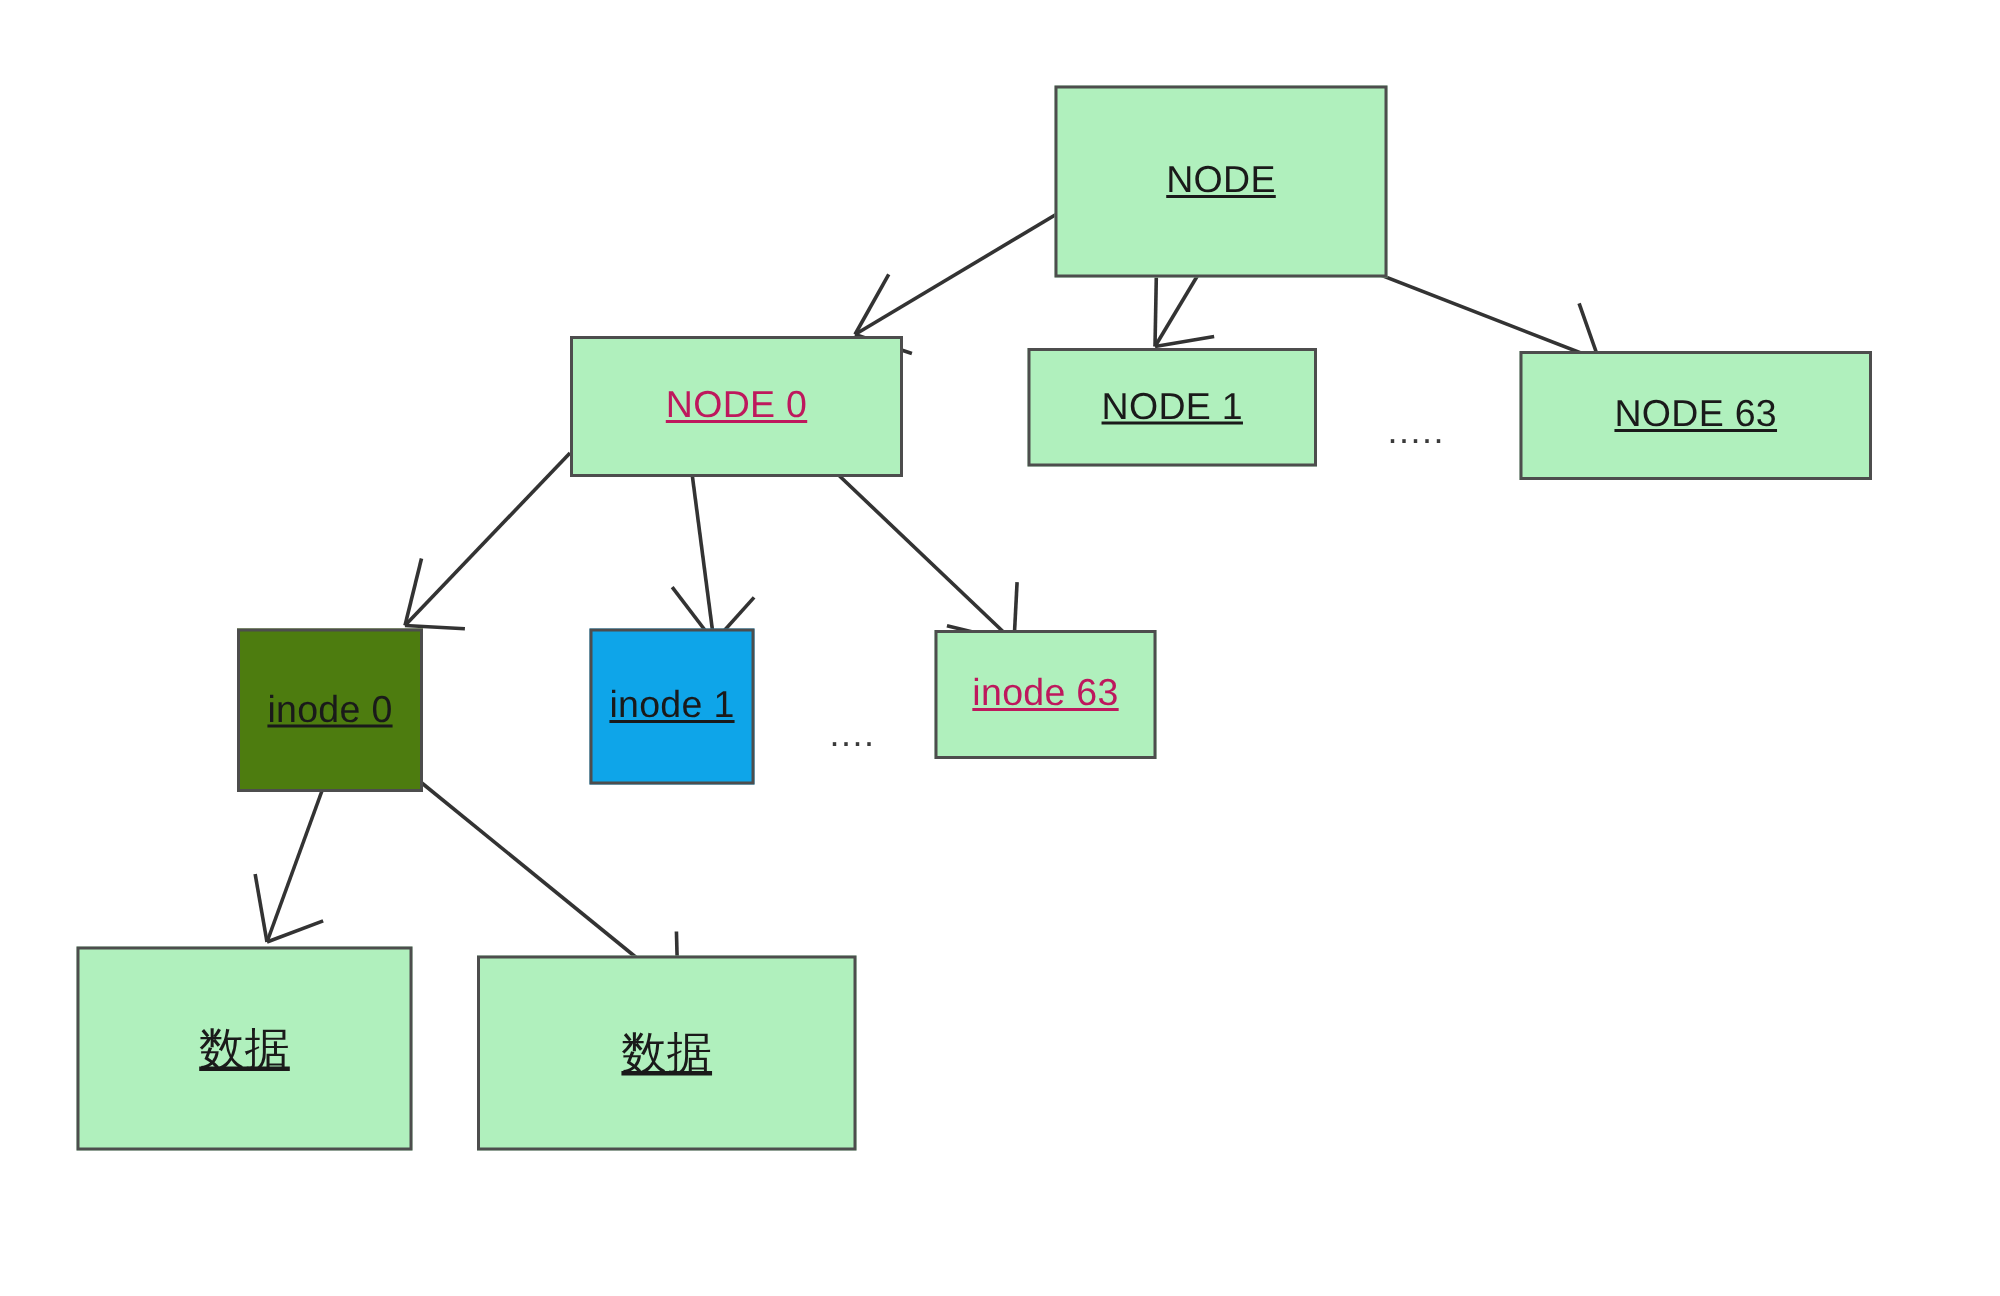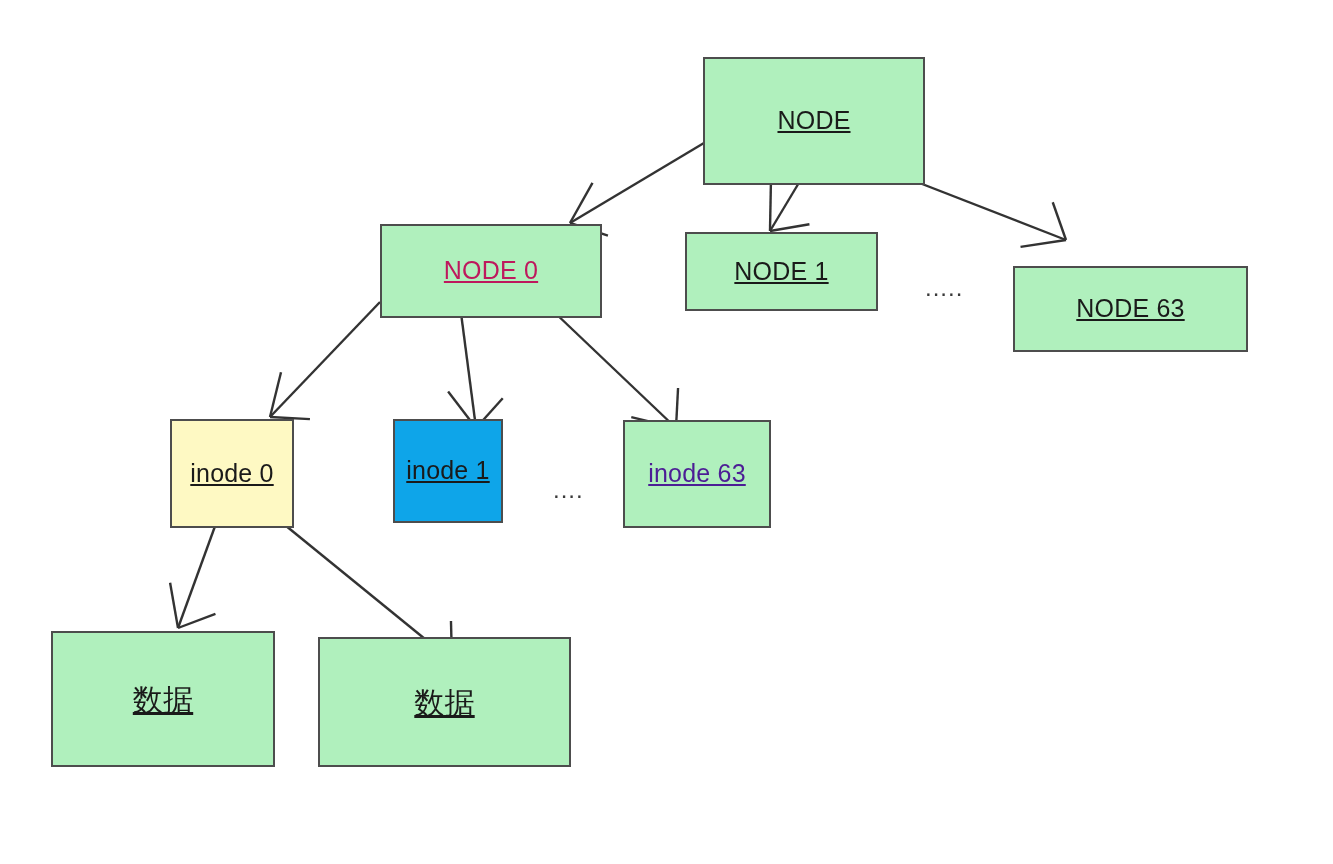--- a/index.html
+++ b/index.html
@@ -108,30 +108,30 @@
   <div id="boxes">
       <div class="node-box" style="left: 703px; top: 57px; width: 222px; height: 128px; background: rgb(176, 240, 189); border-color: rgb(77, 77, 77); color: rgb(26, 26, 26);">
         <span class="box-label">NODE</span>
       </div>
       <div class="node-box" style="left: 380px; top: 224px; width: 222px; height: 94px; background: rgb(176, 240, 189); border-color: rgb(77, 77, 77); color: #be185d;">
         <span class="box-label">NODE 0</span>
       </div>
       <div class="node-box" style="left: 665px; top: 232px; width: 193px; height: 79px; background: rgb(176, 240, 189); border-color: rgb(77, 77, 77); color: rgb(26, 26, 26); margin-left: 20px;">
         <span class="box-label">NODE 1</span>
       </div>
-      <div class="node-box" style="left: 1013px; top: 234px; width: 235px; height: 86px; background: rgb(176, 240, 189); border-color: rgb(77, 77, 77); color: rgb(26, 26, 26); margin-top: 32px;">
+      <div class="node-box" style="left: 1013px; top: 234px; width: 235px; height: 86px; background: rgb(176, 240, 189); border-color: rgb(77, 77, 77); color: rgb(26, 26, 26);">
         <span class="box-label">NODE 63</span>
       </div>
-      <div class="node-box" style="left: 170px; top: 419px; width: 124px; height: 109px; background: #fef9c3; border-color: rgb(77, 77, 77); color: rgb(26, 26, 26);">
+      <div class="node-box" style="left: 158px; top: 419px; width: 124px; height: 109px; background: #4d7c0f; border-color: rgb(77, 77, 77); color: rgb(26, 26, 26);">
         <span class="box-label">inode 0</span>
       </div>
       <div class="node-box" style="left: 393px; top: 419px; width: 110px; height: 104px; background: #0ea5e9; border-color: rgb(77, 77, 77); color: rgb(26, 26, 26);">
         <span class="box-label">inode 1</span>
       </div>
-      <div class="node-box" style="left: 623px; top: 420px; width: 148px; height: 108px; background: rgb(176, 240, 189); border-color: rgb(77, 77, 77); color: #4c1d95;">
+      <div class="node-box" style="left: 623px; top: 420px; width: 148px; height: 86px; background: rgb(176, 240, 189); border-color: rgb(77, 77, 77); color: #be185d;">
         <span class="box-label">inode 63</span>
       </div>
       <div class="node-box cjk" style="left: 51px; top: 631px; width: 224px; height: 136px; background: rgb(176, 240, 189); border-color: rgb(77, 77, 77); color: rgb(26, 26, 26);">
         <span class="box-label">数据</span>
       </div>
       <div class="node-box cjk" style="left: 318px; top: 637px; width: 253px; height: 130px; background: rgb(176, 240, 189); border-color: rgb(77, 77, 77); color: rgb(26, 26, 26);">
         <span class="box-label">数据</span>
       </div>
     </div>
   <div id="ellipses">

